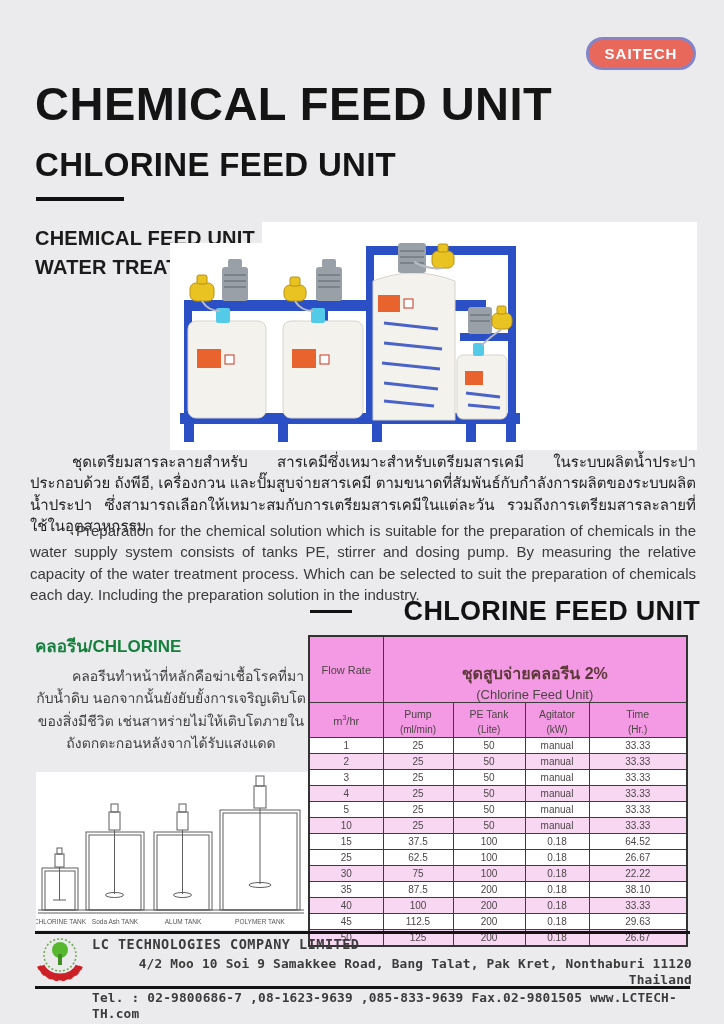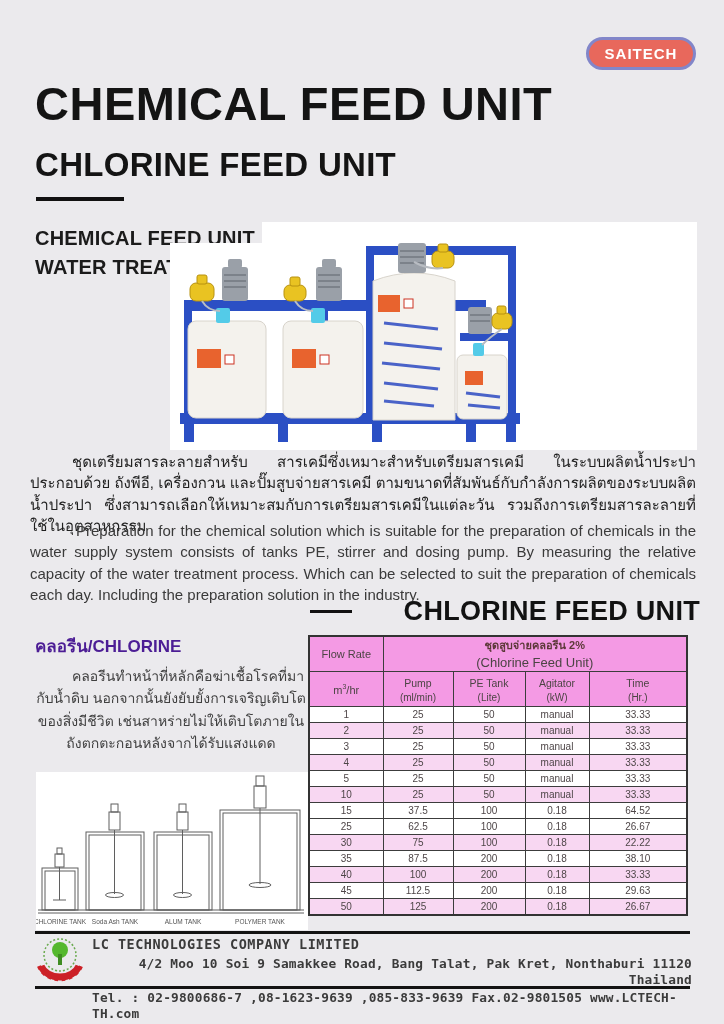--- a/index.html
+++ b/index.html
@@ -43,32 +43,32 @@
   }
   
   .chlorine-heading-row{
     position:absolute;left:310px;top:593px;width:390px;height:36px;
     display:flex;align-items:center;justify-content:space-between;
   }
   .heading-rule{width:42px;height:3px;background:#111;}
   .chlorine-heading{margin:0;font-size:27px;font-weight:bold;letter-spacing:.3px;color:#121212;white-space:nowrap;}
   
   .left-col{position:absolute;left:35px;top:632px;width:272px;}
-  .chlorine-sub{margin:0 0 6px 0;font-size:17px;font-weight:bold;color:#4c1d95;}
+  .chlorine-sub{margin:0 0 6px 0;font-size:17px;font-weight:bold;color:#15803d;}
   .chlorine-para{margin:0;font-size:14px;line-height:1.6;color:#404040;text-align:center;text-indent:34px;}
   
   .table-wrap{position:absolute;left:308px;top:635px;width:378px;}
   table.flow{border-collapse:collapse;width:378px;table-layout:fixed;
     font-size:10px;color:#4e4648;}
   table.flow th,table.flow td{border:1px solid #3c3c3c;text-align:center;padding:0;font-weight:normal;}
   table.flow{border:2px solid #333;}
   th.hdr{background:#f49ae4;height:34px;}
   td.body-cell{height:15px;background:#fff;}
   tr.alt td.body-cell{background:#f8d7f2;}
-  .th-thai{display:block;font-size:11px;font-weight:bold;color:#5c3838;line-height:1.6;}
+  .th-thai{display:block;font-size:16px;font-weight:bold;color:#5c3838;line-height:1.6;margin-top:24px;}
   .th-eng{display:block;font-size:13px;color:#4c4444;line-height:1.2;}
   .col-label{display:block;font-size:10.5px;color:#4c4444;line-height:1.7;}
   .col-unit{display:block;font-size:10px;color:#4c4444;line-height:1.1;}
   .flow-hdr{font-size:11px;color:#4c4444;}
   sup{font-size:7px;}
   
   .drawing{position:absolute;left:36px;top:772px;width:272px;height:158px;background:#fff;}
   
   .rule-top{position:absolute;left:35px;top:931px;width:655px;height:3px;background:#131313;}
   .rule-bottom{position:absolute;left:35px;top:986px;width:655px;height:3px;background:#131313;}

